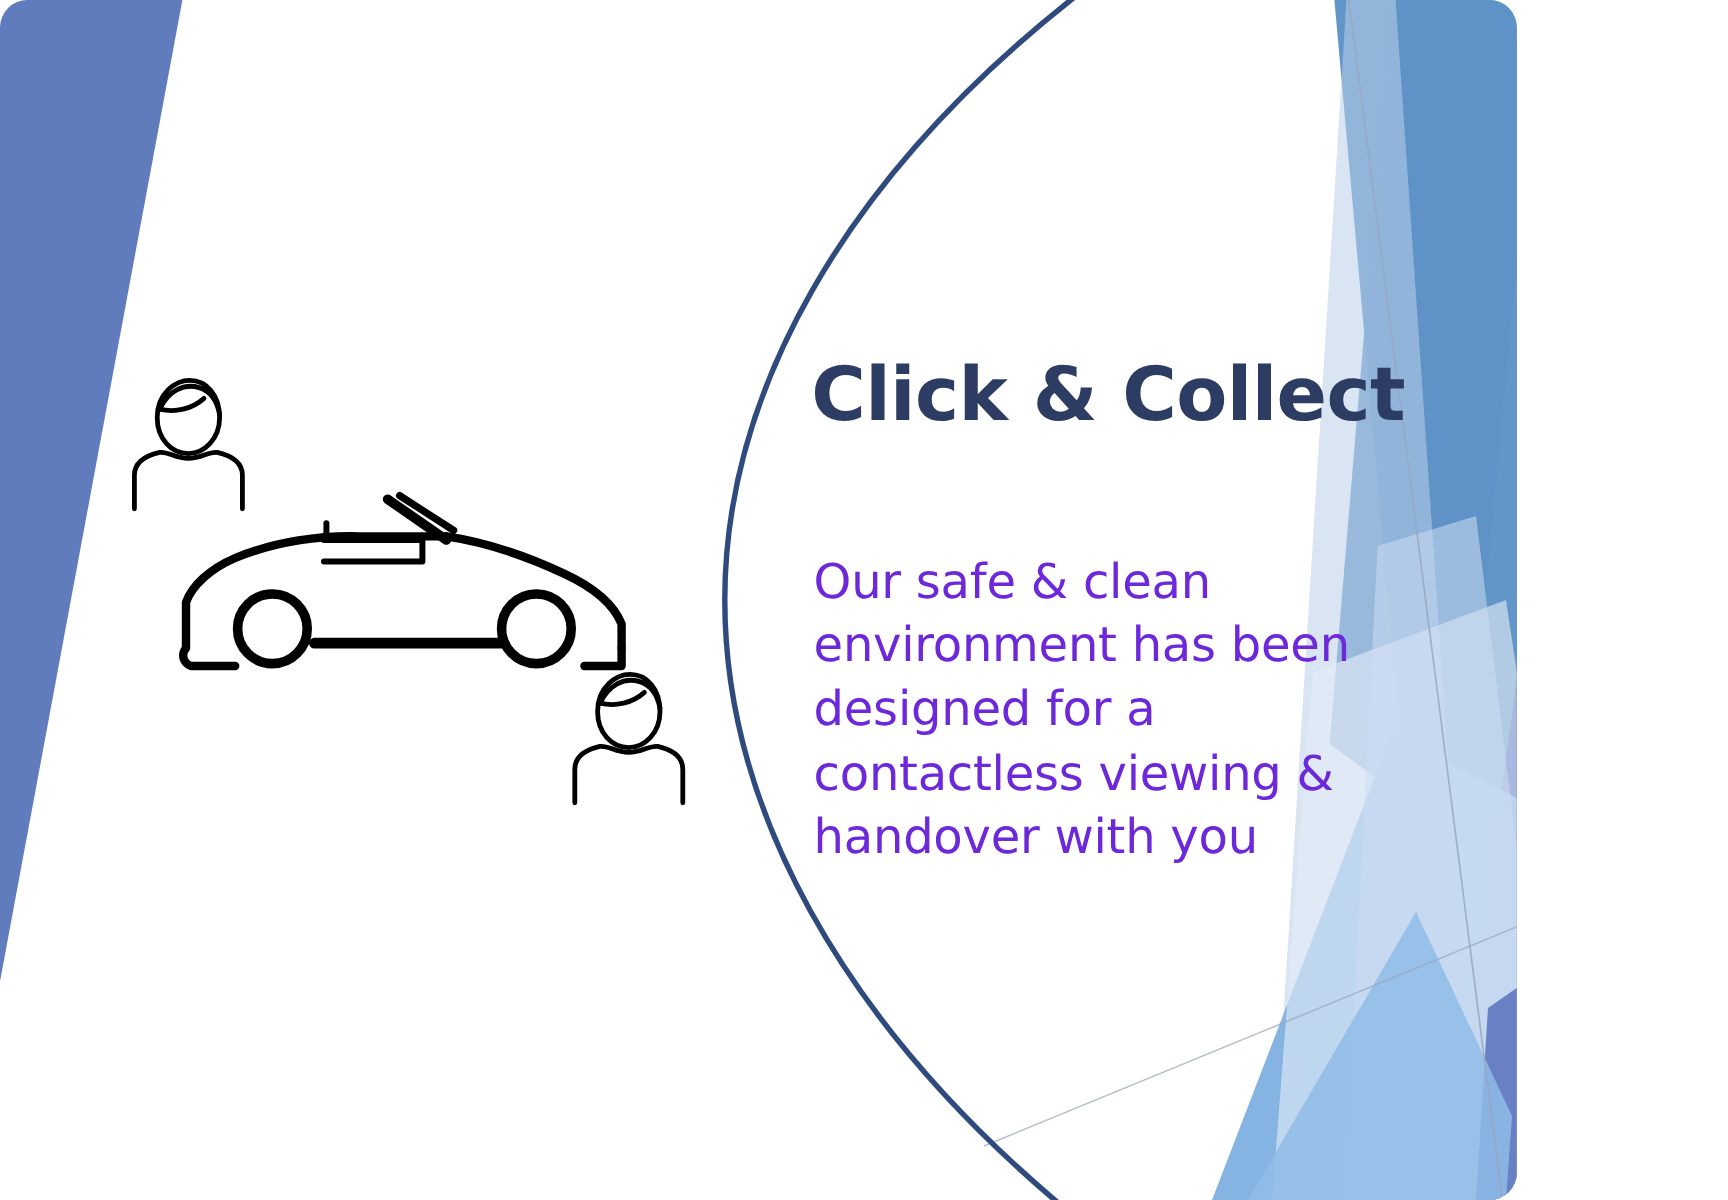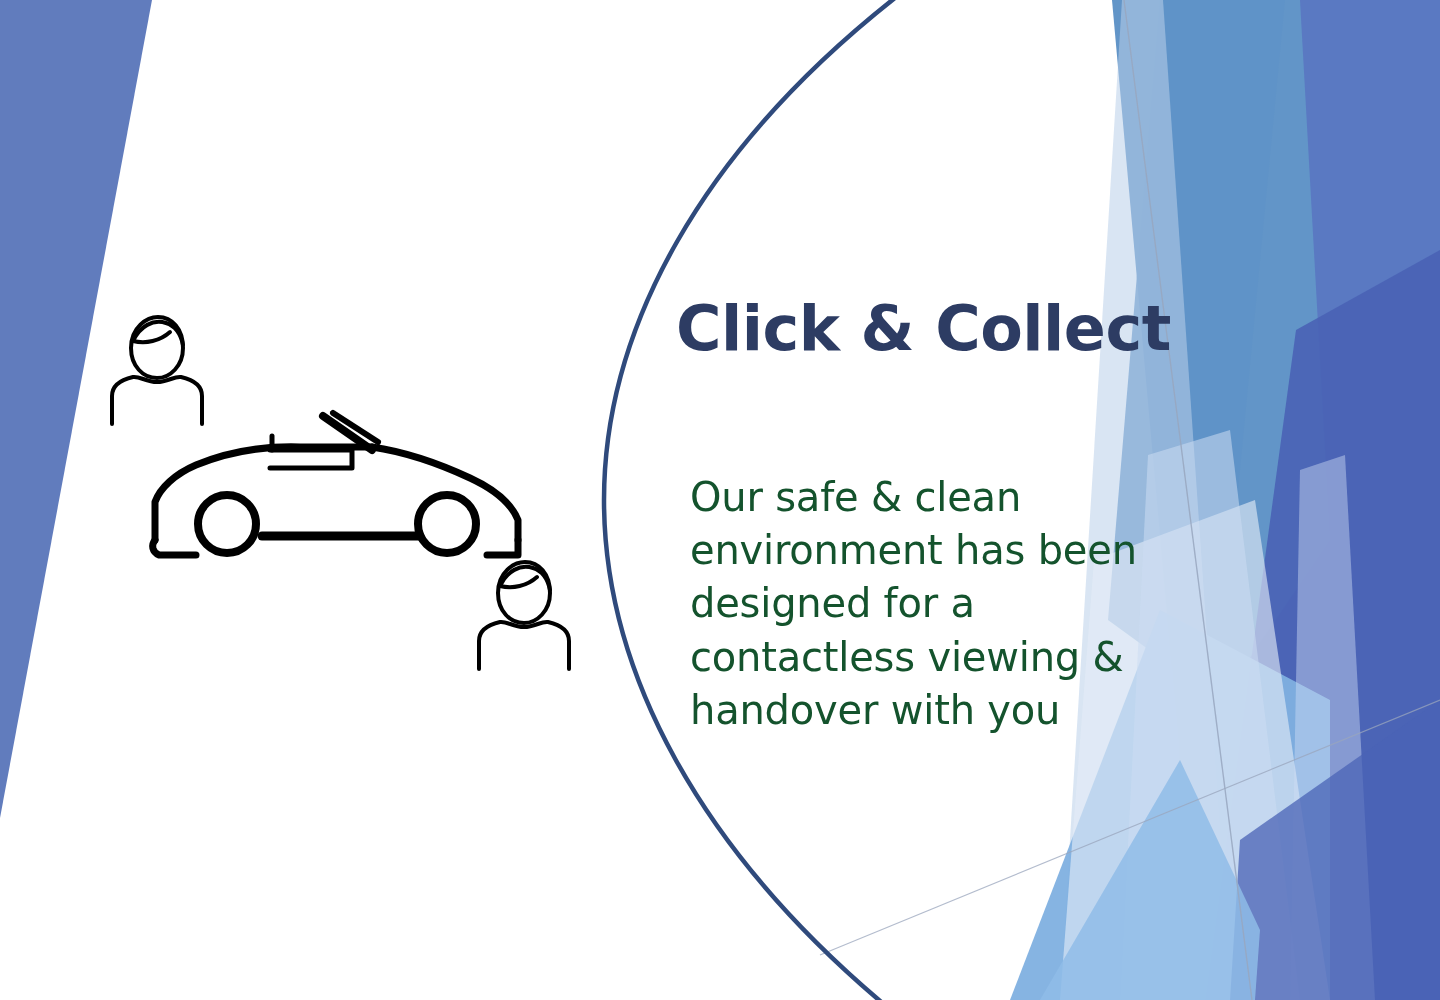--- a/index.html
+++ b/index.html
@@ -6,24 +6,25 @@
   html, body {
     margin: 0;
     padding: 0;
     background: #ffffff;
   }
   body {
     font-family: "DejaVu Sans", sans-serif;
   }
   #slide {
     position: relative;
-    width: 1440px;
+    width: 1264px;
     height: 1000px;
     overflow: hidden;
     background: #ffffff;
+    border-radius: 23px;
   }
   #bg-svg, #art-svg {
     position: absolute;
     top: 0;
     left: 0;
     width: 1440px;
     height: 1000px;
     display: block;
   }
   #art-svg { pointer-events: none; }
@@ -38,29 +39,29 @@
     font-family: "DejaVu Sans", sans-serif;
     font-size: 62px;
     font-weight: bold;
     color: #2d3c63;
     letter-spacing: -0.5px;
     line-height: 1.05;
     margin: 0;
     white-space: nowrap;
   }
   #body-text {
-    margin: 12px;
+    margin: 0;
     position: absolute;
     left: 2px;
     top: 163px;
     width: 465px;
     font-family: "DejaVu Sans", sans-serif;
     font-size: 40px;
     font-weight: normal;
-    color: #14532d;
+    color: #6d28d9;
     line-height: 1.33;
     letter-spacing: -0.2px;
   }
 </style>
 </head>
 <body>
 
 <div id="slide">
 
   <svg id="bg-svg" viewBox="0 0 1440 1000" preserveAspectRatio="none" xmlns="http://www.w3.org/2000/svg">

